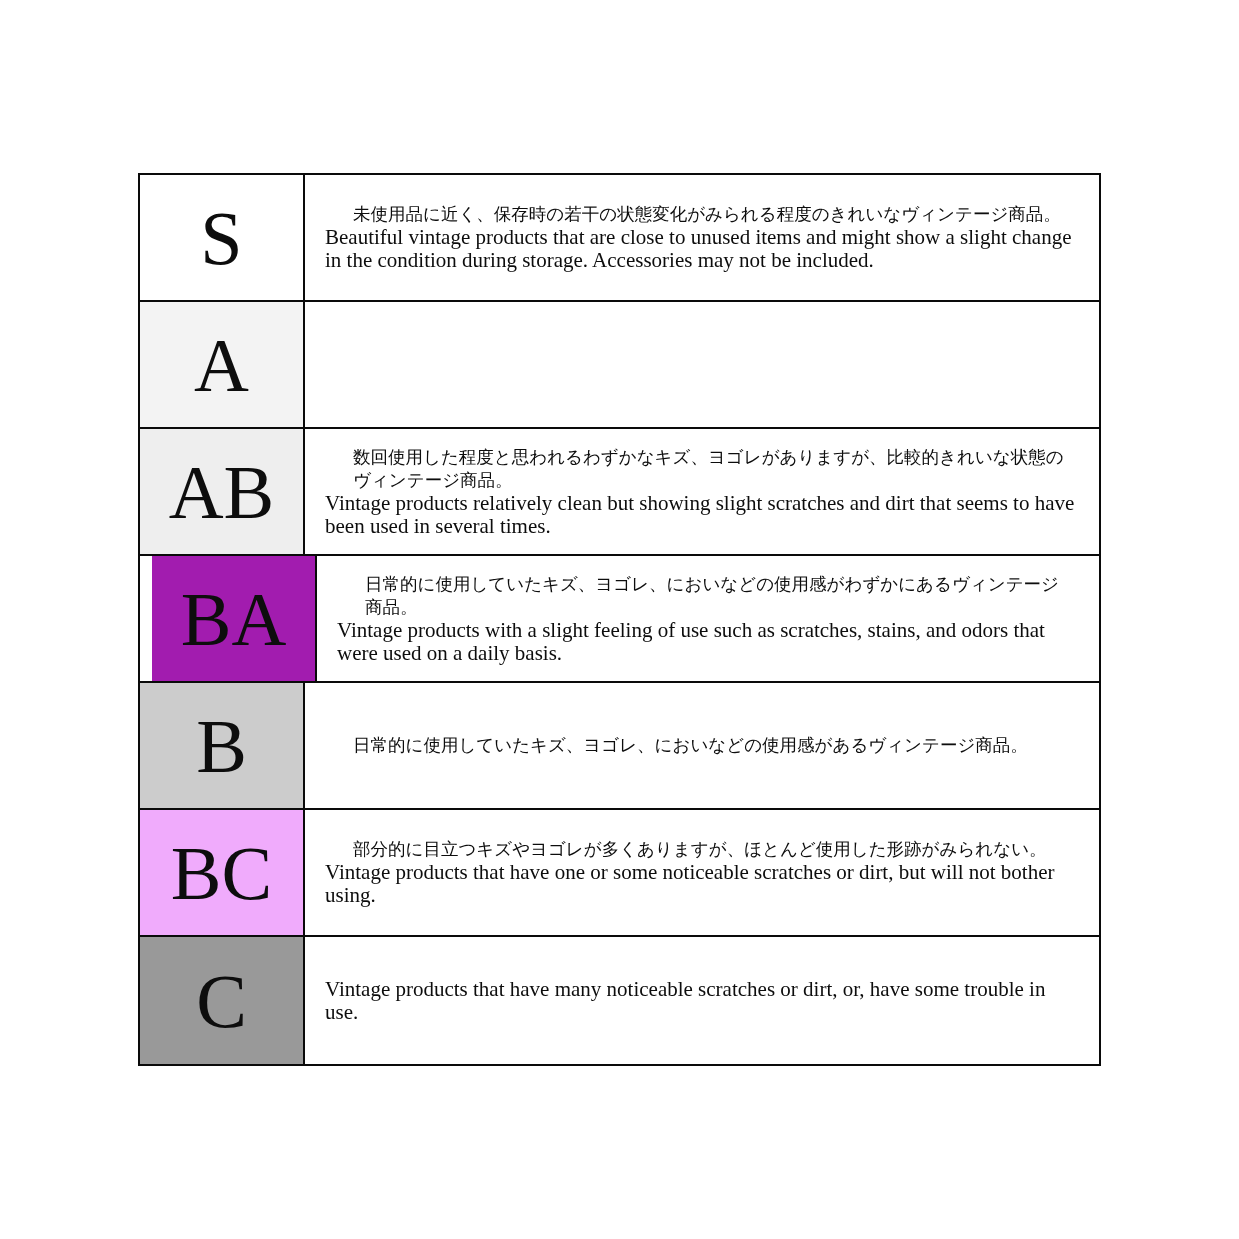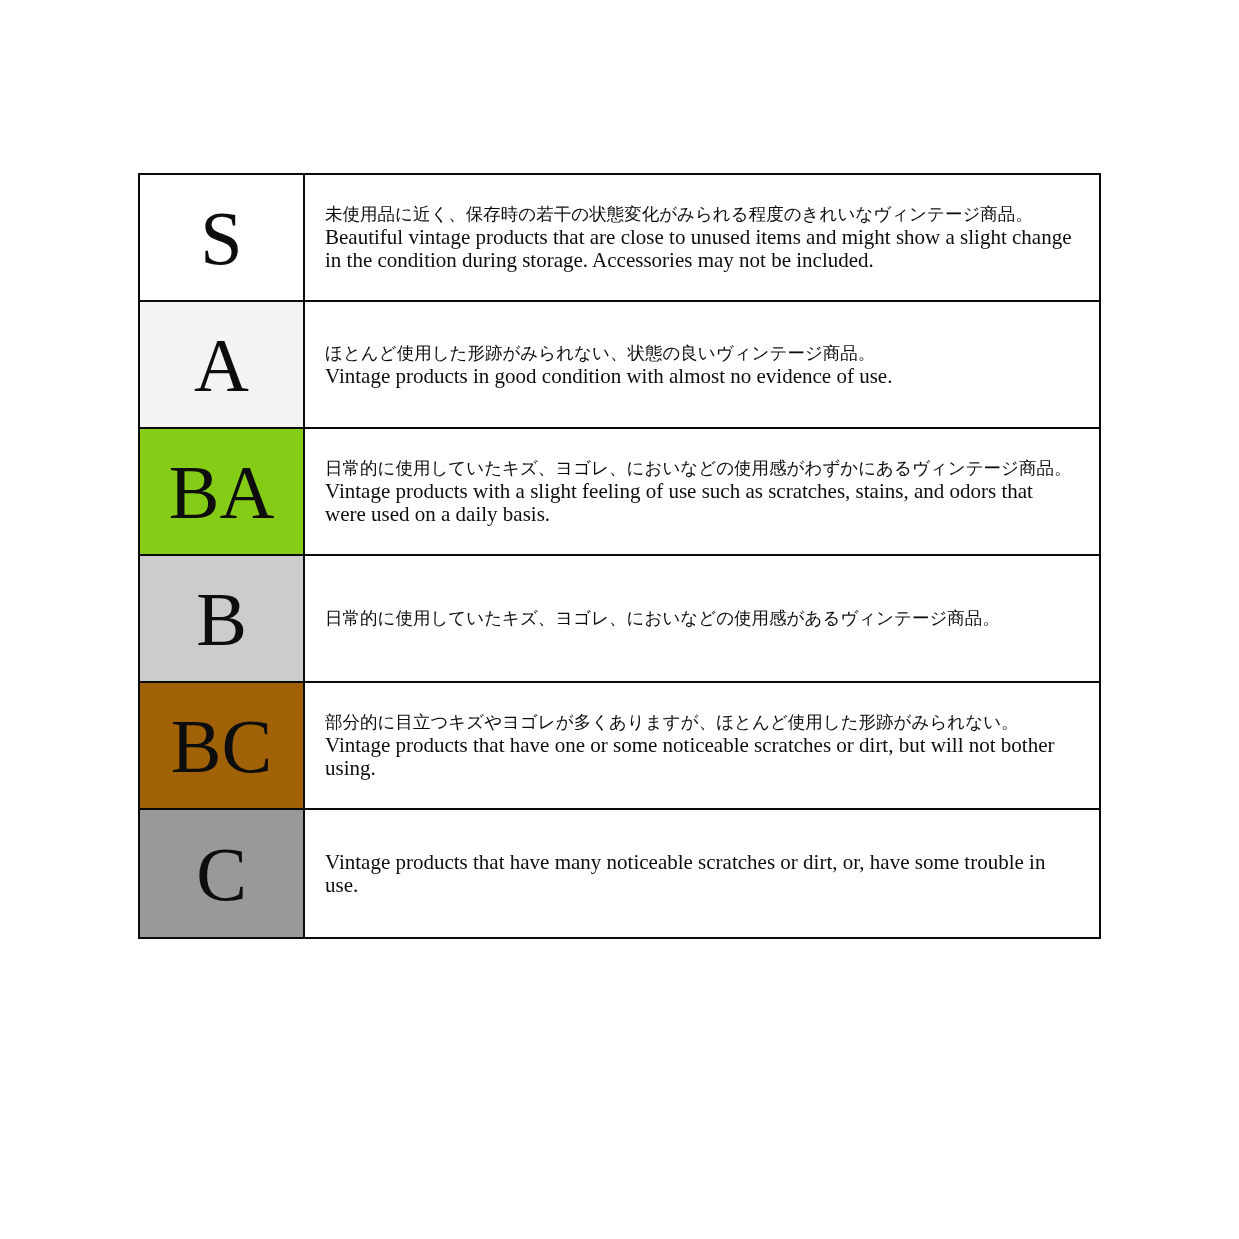--- a/index.html
+++ b/index.html
@@ -50,20 +50,21 @@
     display: flex;
     flex-direction: column;
     justify-content: center;
     padding: 4px 24px 4px 20px;
     overflow: hidden;
   }
   .desc-jp {
     font-size: 17.5px;
     line-height: 23px;
     color: #0d0d0d;
+    margin-left: 28px;
   }
   .desc-en {
     font-size: 21px;
     line-height: 23px;
     color: #0d0d0d;
   }
 </style>
 </head>
 <body>
 
@@ -74,44 +75,49 @@
     </div>
     <div class="desc-cell">
       <div class="desc-jp">未使用品に近く、保存時の若干の状態変化がみられる程度のきれいなヴィンテージ商品。</div>
       <div class="desc-en">Beautiful vintage products that are close to unused items and might show a slight change in the condition during storage. Accessories may not be included.</div>
     </div>
   </div>
     <div class="grade-row">
     <div class="grade-cell" style="background: rgb(243, 243, 243);">
       <span class="grade-letter">A</span>
     </div>
+  </div>
+    <div class="grade-row">
+    <div class="grade-cell" style="background: rgb(238, 238, 238);">
+      <span class="grade-letter">AB</span>
+    </div>
     <div class="desc-cell">
-      <div class="desc-jp">ほとんど使用した形跡がみられない、状態の良いヴィンテージ商品。</div>
-      <div class="desc-en">Vintage products in good condition with almost no evidence of use.</div>
+      <div class="desc-jp">数回使用した程度と思われるわずかなキズ、ヨゴレがありますが、比較的きれいな状態のヴィンテージ商品。</div>
+      <div class="desc-en">Vintage products relatively clean but showing slight scratches and dirt that seems to have been used in several times.</div>
     </div>
   </div>
     <div class="grade-row">
-    <div class="grade-cell" style="background: #84cc16;">
+    <div class="grade-cell" style="background: #a21caf; margin-left: 12px;">
       <span class="grade-letter">BA</span>
     </div>
     <div class="desc-cell">
       <div class="desc-jp">日常的に使用していたキズ、ヨゴレ、においなどの使用感がわずかにあるヴィンテージ商品。</div>
       <div class="desc-en">Vintage products with a slight feeling of use such as scratches, stains, and odors that were used on a daily basis.</div>
     </div>
   </div>
     <div class="grade-row">
     <div class="grade-cell" style="background: rgb(204, 204, 204);">
       <span class="grade-letter">B</span>
     </div>
     <div class="desc-cell">
       <div class="desc-jp">日常的に使用していたキズ、ヨゴレ、においなどの使用感があるヴィンテージ商品。</div>
     </div>
   </div>
     <div class="grade-row">
-    <div class="grade-cell" style="background: #a16207;">
+    <div class="grade-cell" style="background: #f0abfc;">
       <span class="grade-letter">BC</span>
     </div>
     <div class="desc-cell">
       <div class="desc-jp">部分的に目立つキズやヨゴレが多くありますが、ほとんど使用した形跡がみられない。</div>
       <div class="desc-en">Vintage products that have one or some noticeable scratches or dirt, but will not bother using.</div>
     </div>
   </div>
     <div class="grade-row">
     <div class="grade-cell" style="background: rgb(153, 153, 153);">
       <span class="grade-letter">C</span>

